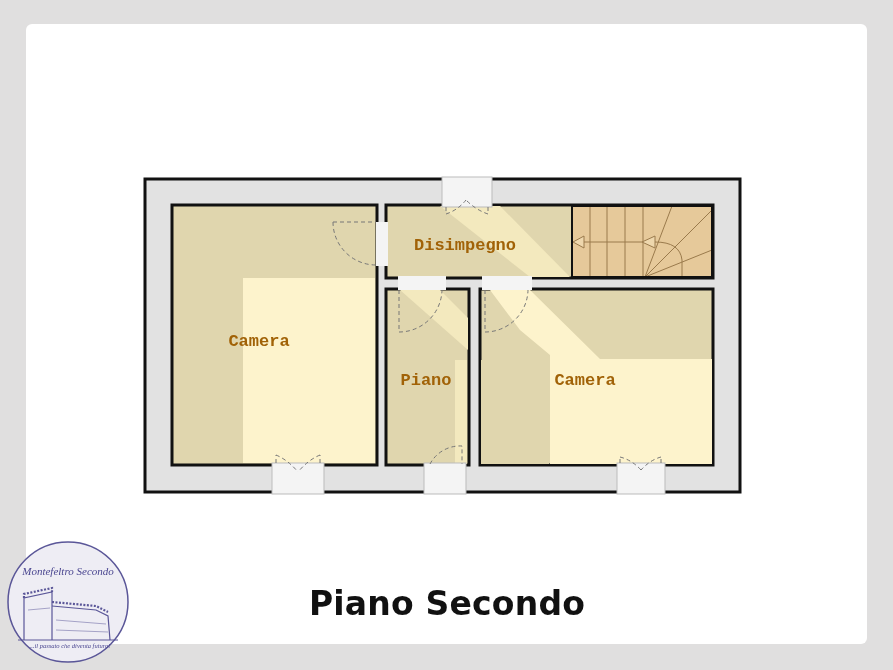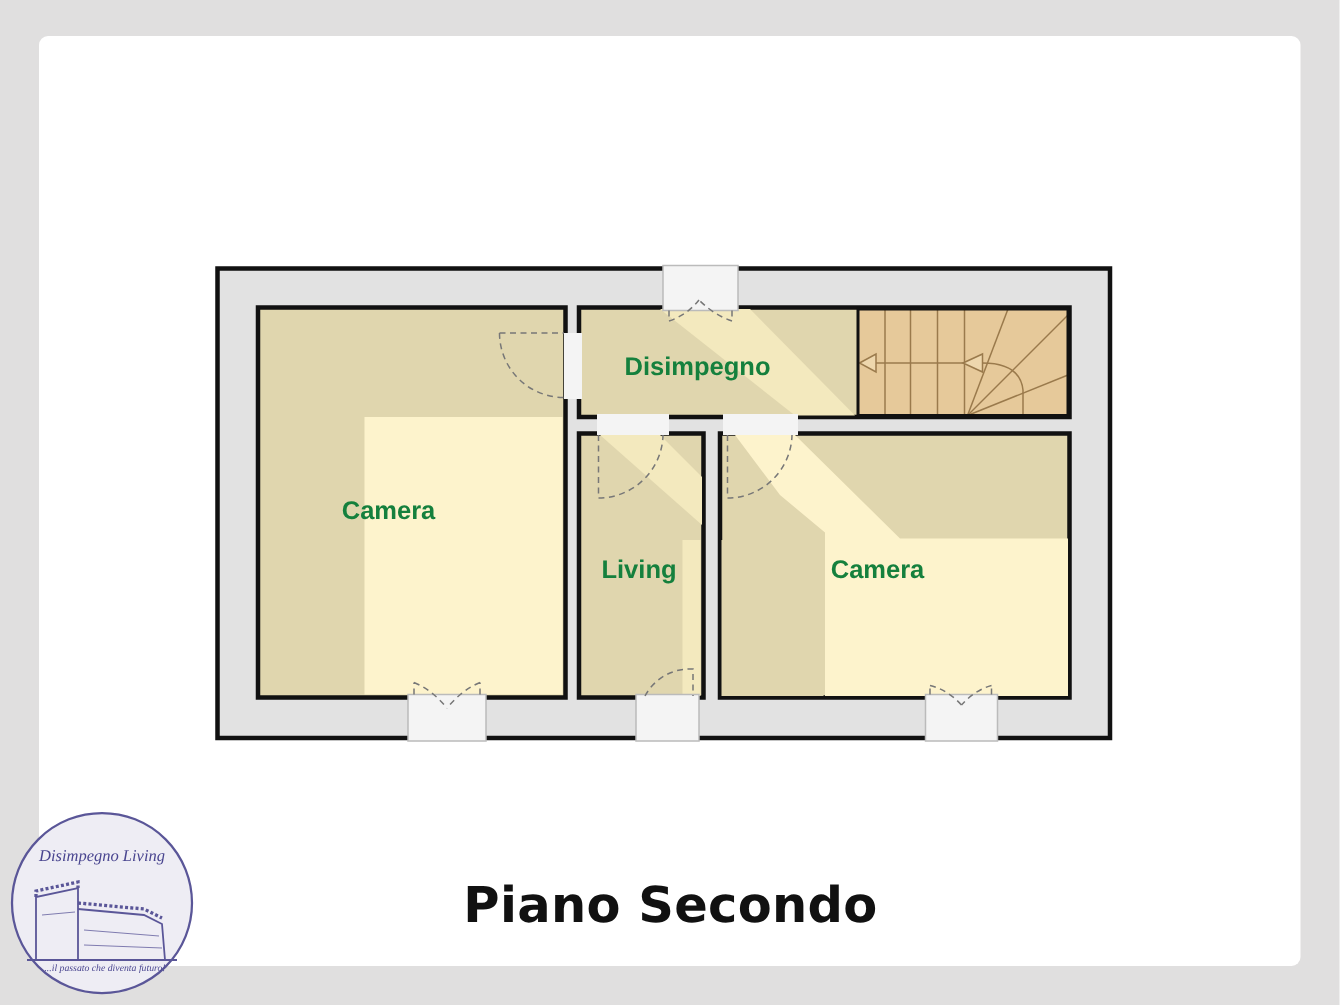--- a/index.html
+++ b/index.html
@@ -13,22 +13,22 @@
       position: absolute; left: 26px; top: 24px;
       width: 841px; height: 620px;
       background: #ffffff; border-radius: 6px;
     }
     .plan {
       position: absolute; left: 0; top: 0;
       width: 893px; height: 670px;
     }
     .room-label {
       position: absolute;
-      font-family: Liberation Sans, sans-serif;
-      font-weight: bold; font-size: 17px; color: #15803d;
+      font-family: Liberation Mono, monospace;
+      font-weight: bold; font-size: 17px; color: #a16207;
       white-space: nowrap;
       transform: translate(-50%, -50%);
     }
     .title {
       position: absolute; left: 447px; top: 603px;
       transform: translate(-50%, -50%);
       font-family: "DejaVu Sans", sans-serif;
       font-weight: bold; font-size: 33px; color: #111;
       white-space: nowrap; letter-spacing: 0.2px; text-align: right;
     }
@@ -115,32 +115,32 @@
     <path d="M485,290 L485,332 M485,332 A43,43 0 0 0 528,290"></path>
     <path d="M430,464 A34,34 0 0 1 462,446 L462,464"></path>
     <path d="M446,207 L446,214 M446,214 Q458,210 466,200 M488,207 L488,214 M488,214 Q476,210 466,200"></path>
     <path d="M276,463 L276,455 M276,455 Q288,460 298,472 M320,463 L320,455 M320,455 Q308,460 298,472"></path>
     <path d="M620,463 L620,457 M620,457 Q632,460 641,470 M661,463 L661,457 M661,457 Q650,460 641,470"></path>
   </g>
 </svg>
 
 <div class="room-label" style="left:259px; top:341px;">Camera</div>
 <div class="room-label" style="left:465px; top:245px;">Disimpegno</div>
-<div class="room-label" style="left:426px; top:380px;">Living</div>
+<div class="room-label" style="left:426px; top:380px;">Piano</div>
 <div class="room-label" style="left:585px; top:380px;">Camera</div>
 
 <div class="title">Piano Secondo</div>
 
 <svg class="logo" viewBox="0 0 124 124" xmlns="http://www.w3.org/2000/svg">
   <circle cx="62" cy="62" r="60" fill="#eeedf4" stroke="#5a5698" stroke-width="1.5"></circle>
   <g fill="none" stroke="#5a5698" stroke-width="1.2">
     <path d="M18,100 L18,58 L46,52 L46,100"></path>
     <path d="M18,58 L18,54 L46,48 L46,52" stroke-dasharray="2,1.5" stroke-width="2.2"></path>
     <path d="M46,66 L90,70 L102,76 L104,100"></path>
     <path d="M46,62 L90,66 L102,72" stroke-dasharray="2,1.5" stroke-width="2.2"></path>
     <line x1="22" y1="70" x2="44" y2="68" stroke-width="0.5"></line>
     <line x1="50" y1="80" x2="100" y2="84" stroke-width="0.5"></line>
     <line x1="50" y1="90" x2="102" y2="92" stroke-width="0.5"></line>
     <line x1="12" y1="100" x2="112" y2="100"></line>
   </g>
 </svg>
-<div class="logo-text-top">Disimpegno Living</div>
+<div class="logo-text-top">Montefeltro Secondo</div>
 <div class="logo-text-bottom">...il passato che diventa futuro!</div>
 
 </body></html>

